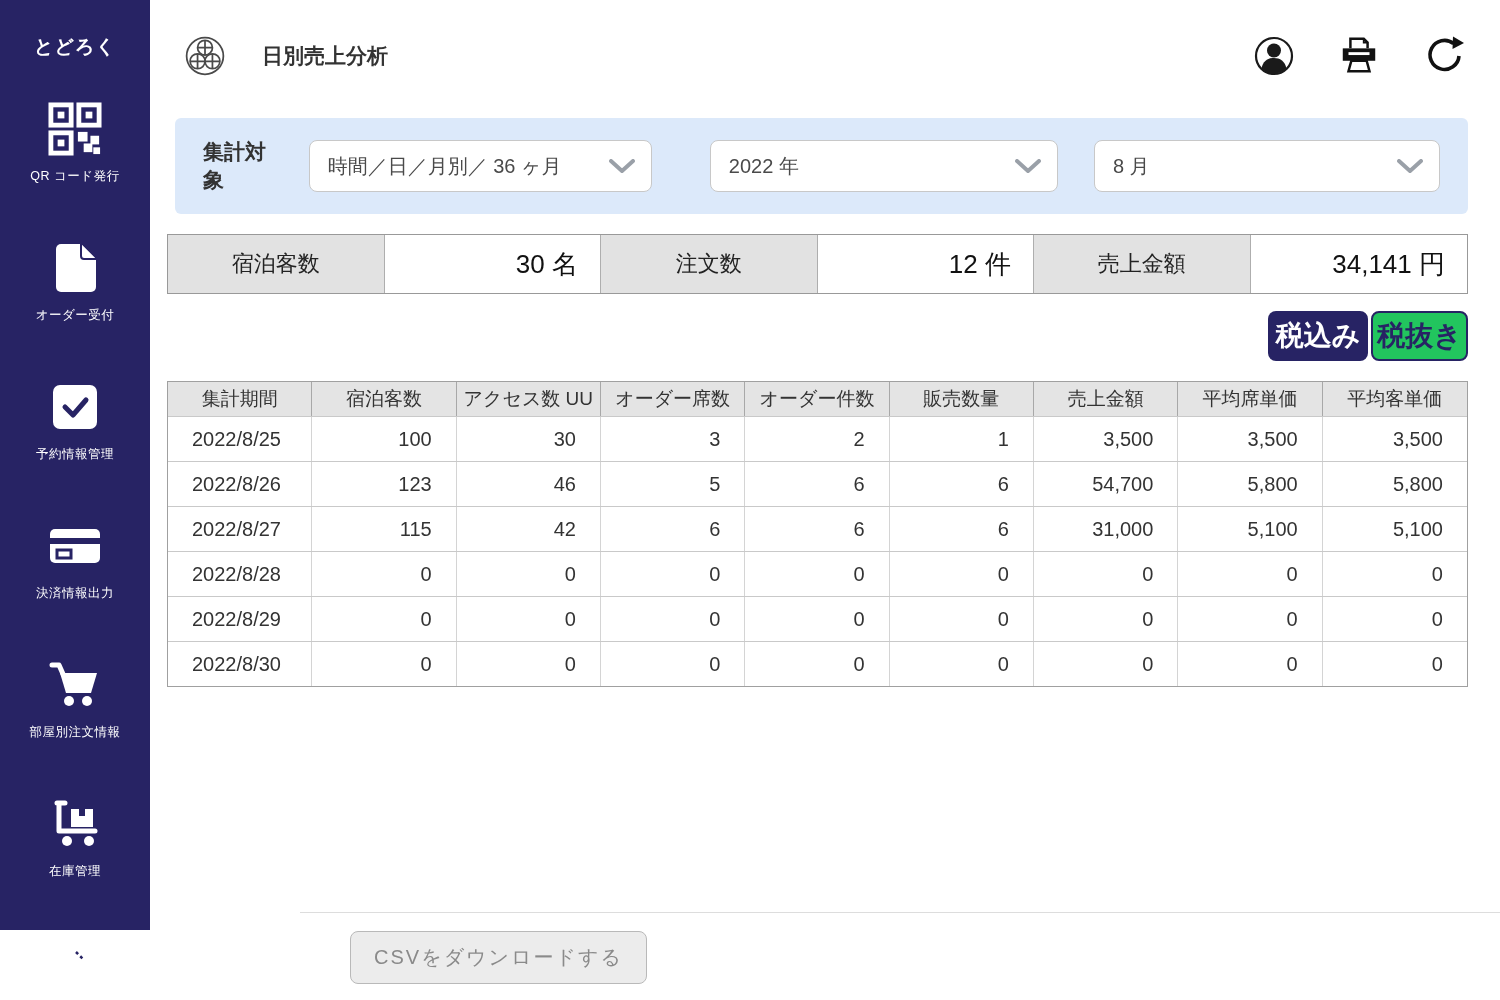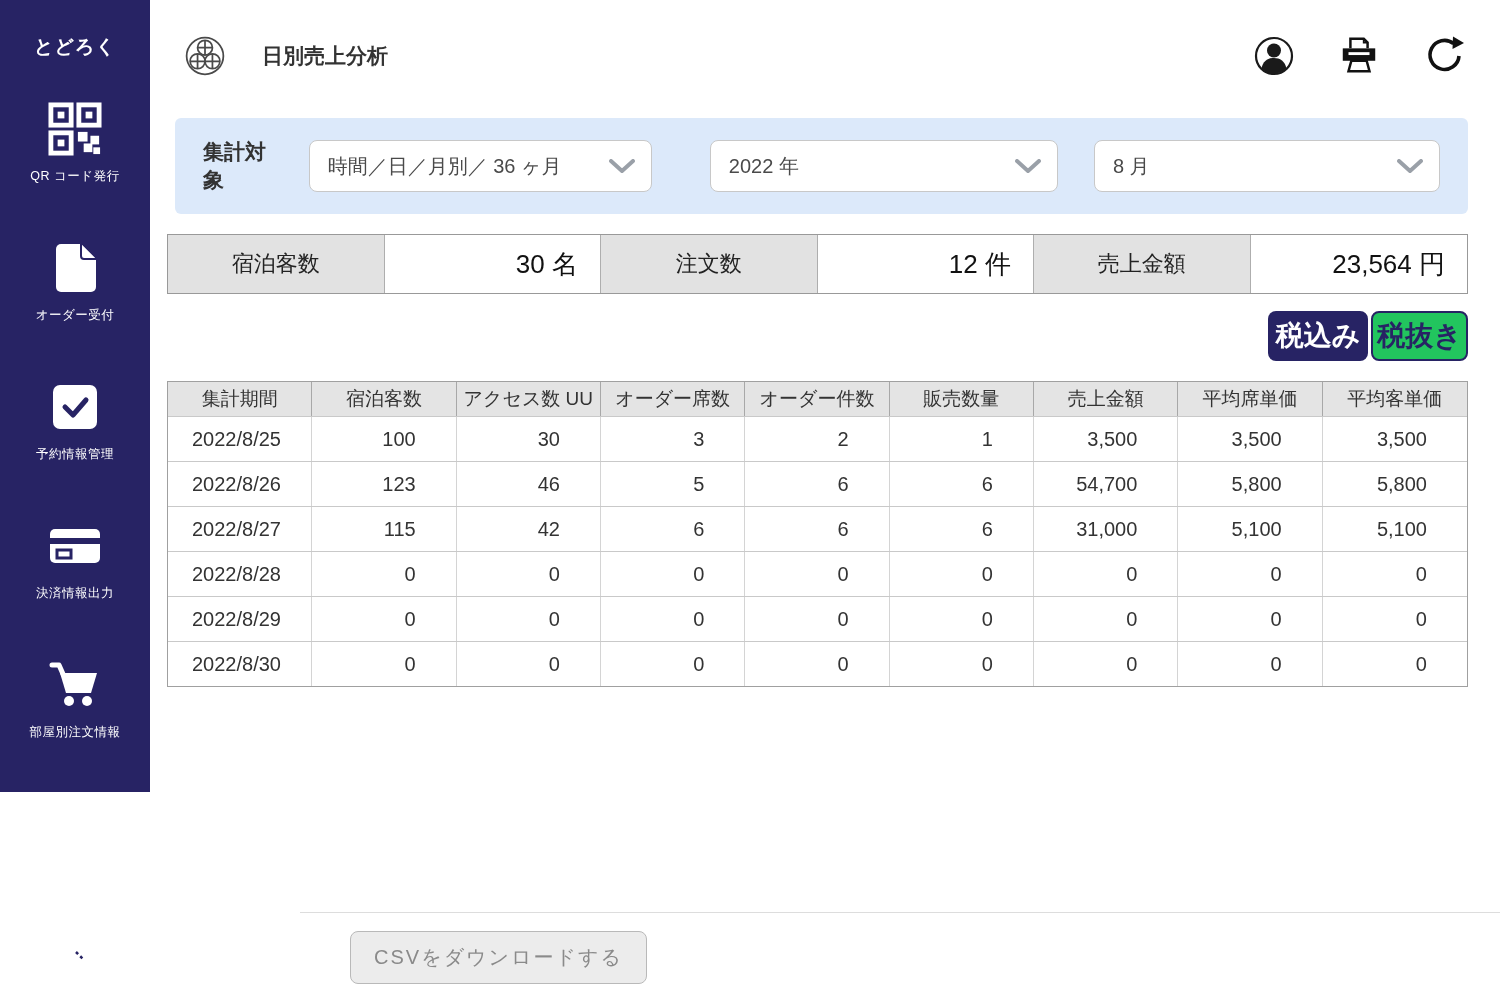--- a/index.html
+++ b/index.html
@@ -8,21 +8,21 @@
     font-family: "Liberation Sans", "DejaVu Sans", sans-serif;
     background: #ffffff;
     position: relative;
     overflow: hidden;
     color: #333;
   }
 
   
   .sidebar {
     position: absolute; left: 0; top: 0;
-    width: 150px; height: 792px;
+    width: 150px; height: 930px;
     background: #272364;
     display: flex; flex-direction: column; align-items: center;
     color: #fff;
   }
   .brand { margin-top: 34px; font-size: 19px; font-weight: bold; letter-spacing: 1px; }
   .nav-item { display: flex; flex-direction: column; align-items: center; margin-top: 56px; cursor: pointer; }
   .nav-item.first { margin-top: 42px; }
   .nav-item .nav-icon { height: 54px; display: flex; align-items: center; justify-content: center; }
   .nav-item .nav-label { margin-top: 12px; font-size: 12.5px; letter-spacing: 0.5px; white-space: nowrap; }
 
@@ -85,21 +85,21 @@
   .data-table { margin: 20px 32px 0 17px; border: 1px solid #a0a0a0; }
   .thead { display: grid; grid-template-columns: repeat(9, 1fr); height: 34px; background: #e4e4e4; }
   .th {
     display: flex; align-items: center; justify-content: center;
     font-size: 19px; color: #333; border-right: 1px solid #a8a8a8; white-space: nowrap;
   }
   .th:last-child { border-right: none; }
   .trow { display: grid; grid-template-columns: repeat(9, 1fr); height: 45px; border-top: 1px solid #c9c9c9; background: #fff; }
   .td {
     display: flex; align-items: center; justify-content: flex-end;
-    padding-right: 40px; font-size: 20px; color: #333; border-right: 1px solid #d4d4d4;
+    padding-right: 24px; font-size: 20px; color: #333; border-right: 1px solid #d4d4d4;
   }
   .td:first-child { justify-content: flex-start; padding-left: 24px; padding-right: 16px; }
   .td:last-child { border-right: none; }
 
   
   .footer { position: absolute; left: 150px; right: 0; top: 912px; border-top: 1px solid #ddd; }
   .csv-button {
     margin: 18px 0 0 50px; width: 297px; height: 53px;
     background: #ececec; border: 1px solid #b9b9b9; border-radius: 8px;
     font-size: 20px; color: #8a8a8a; letter-spacing: 2px;
@@ -283,21 +283,21 @@
       </span>
     </div>
   </section>
 
   <section class="summary-bar">
     <div class="s-label">宿泊客数</div>
     <div class="s-value">30 名</div>
     <div class="s-label">注文数</div>
     <div class="s-value">12 件</div>
     <div class="s-label">売上金額</div>
-    <div class="s-value last">23,564 円</div>
+    <div class="s-value last">34,141 円</div>
   </section>
 
   <div class="tax-toggle">
     <div class="tax-btn selected">税込み</div>
     <div class="tax-btn unselected">税抜き</div>
   </div>
 
   <section class="data-table">
     <div class="thead">
 

